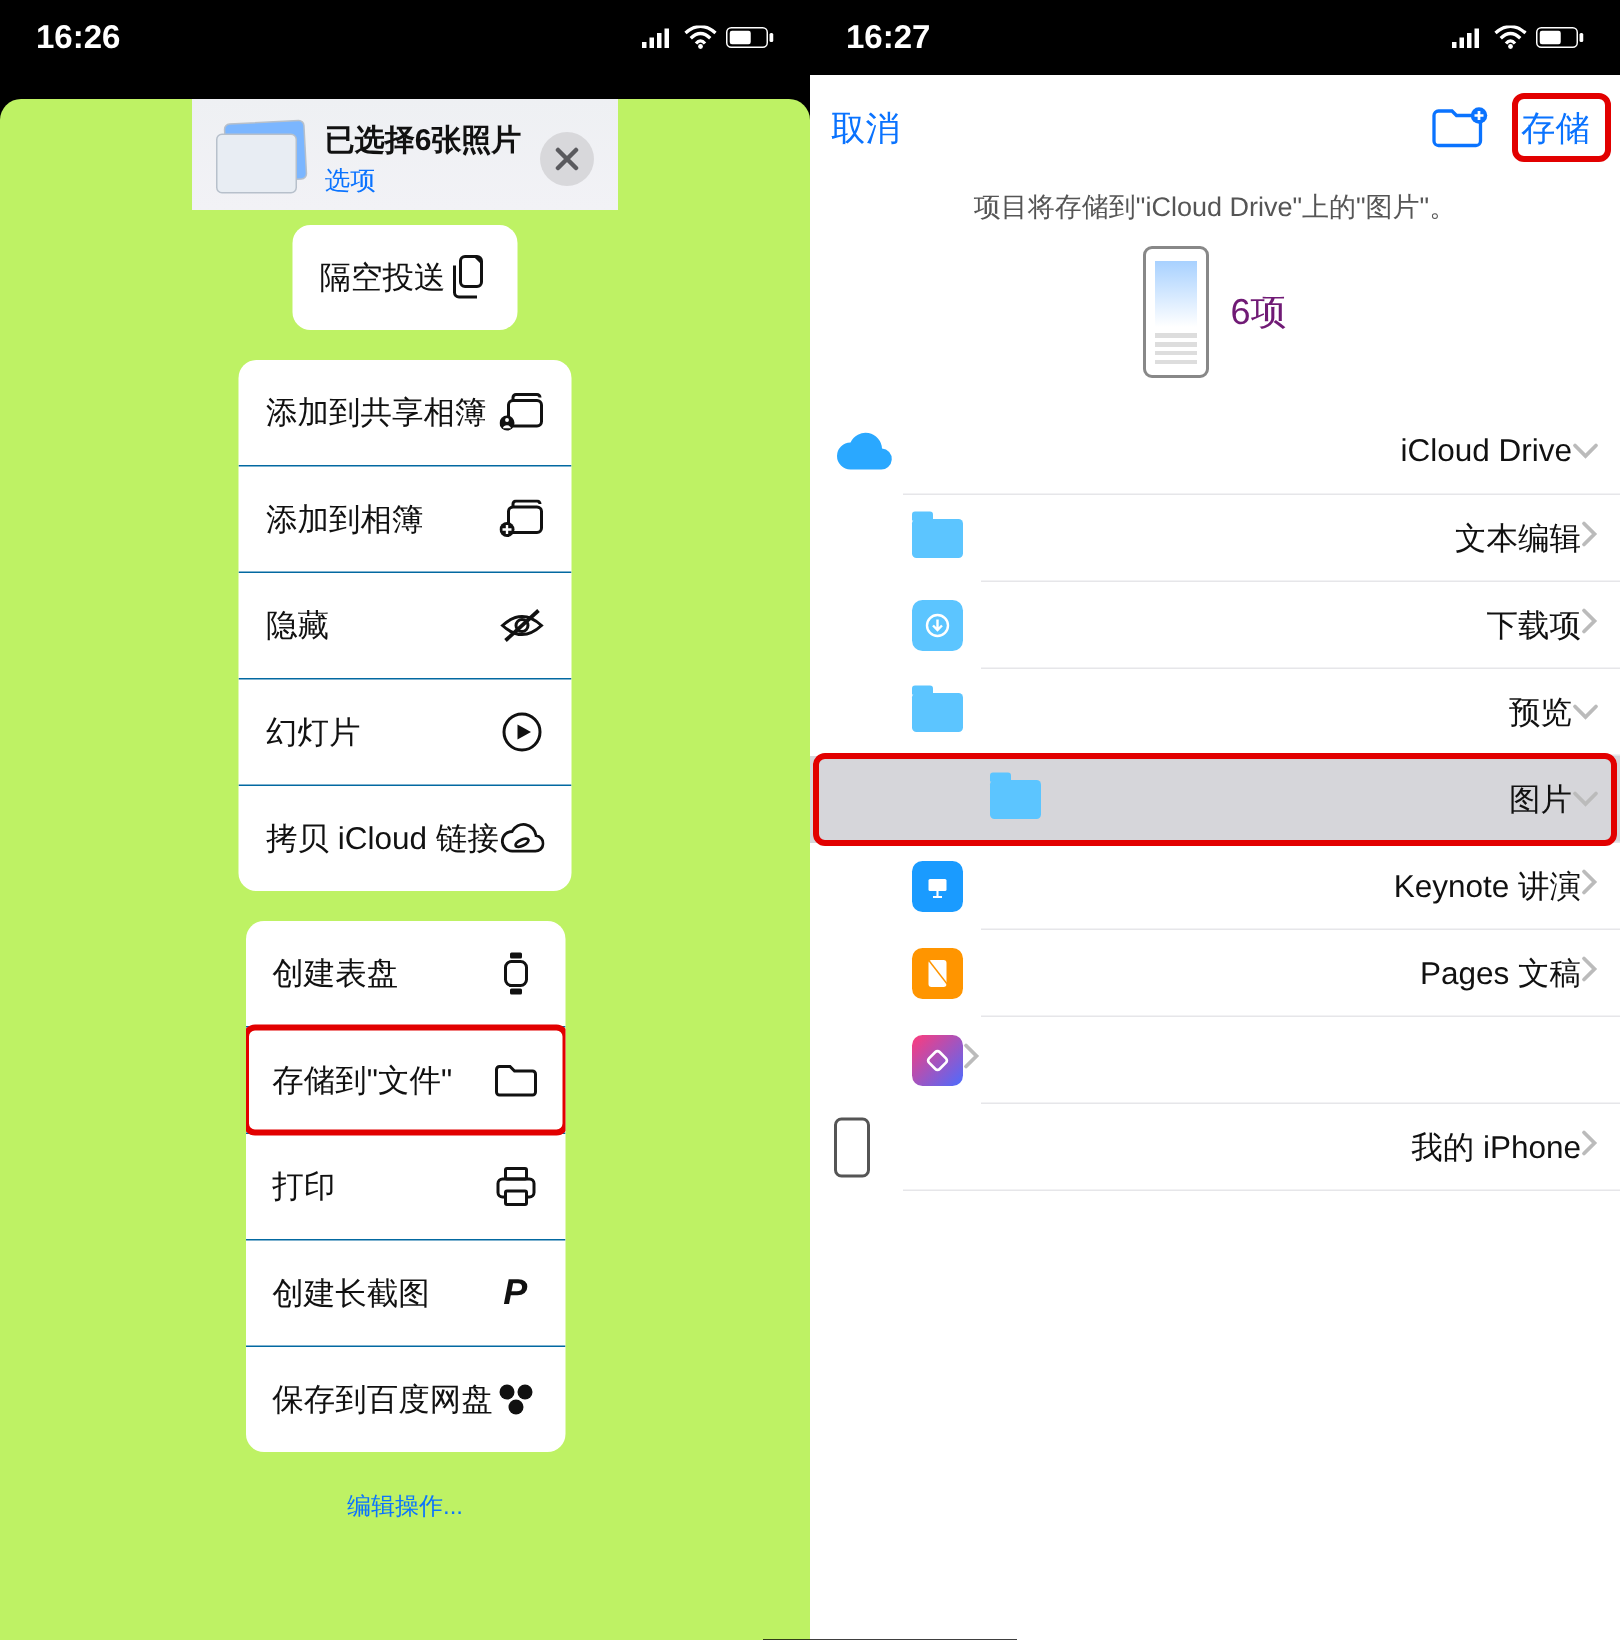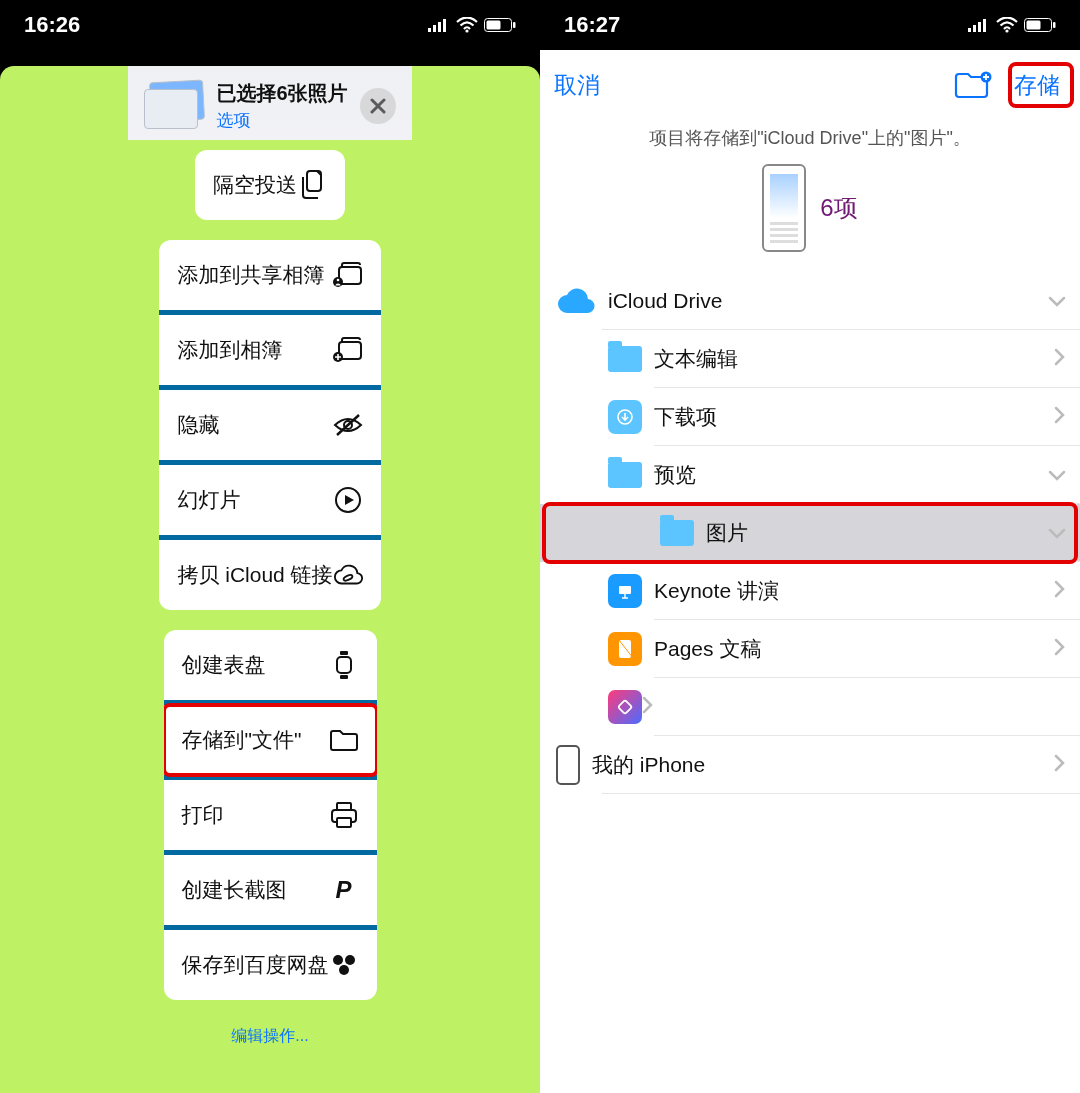--- a/index.html
+++ b/index.html
@@ -76,21 +76,21 @@
   .share-item {
     flex:1; text-align:center; font-size:14px; color:#555;
   }
 
   .action-group {
     margin: 10px 12px; background:#fff; border-radius:12px; overflow:hidden;
   }
   .action-item {
     display:flex; align-items:center; justify-content:space-between;
     padding: 20px 18px; font-size:21px; color:#111;
-    border-top:5px solid #0369a1;
+    border-top:1px solid #0369a1;
     position: relative;
   }
   .action-item:first-child { border-top:none; }
   .action-icon { width:30px; height:30px; display:flex; align-items:center; justify-content:center; }
   .action-icon svg { display:block; }
 
   .edit-actions {
     padding: 16px 18px; font-size:16px; color:#0a73ff;
   }
 
@@ -127,21 +127,21 @@
   }
   .preview-phone::after {
     content:""; position:absolute; left:6px; right:6px; top:56px; height:22px;
     background:repeating-linear-gradient(180deg,#ddd 0 3px,#fff 3px 6px);
   }
   .save-count { font-size:24px; color:#701a75; }
 
   .folder-list { flex:1; }
   .folder-row {
     display:flex; align-items:center; height:58px; padding-right:14px;
-    font-size:21px; color:#111; position:relative;
+    font-size:21px; color:#111; position:relative;text-align:right;
   }
   .folder-row .indent { display:inline-block; }
   .folder-row .name { flex:1; padding-left:12px; }
   .folder-row .chev { color:#bbb; }
   .folder-row .sep {
     position:absolute; left:0; right:0; bottom:0; height:1px; background:#e6e6e9;
   }
   .row-selected { background:#d6d6da; }
 
   .folder-icon-blue { width:34px; height:26px; background:#5cc5ff; border-radius:3px; position:relative; }

